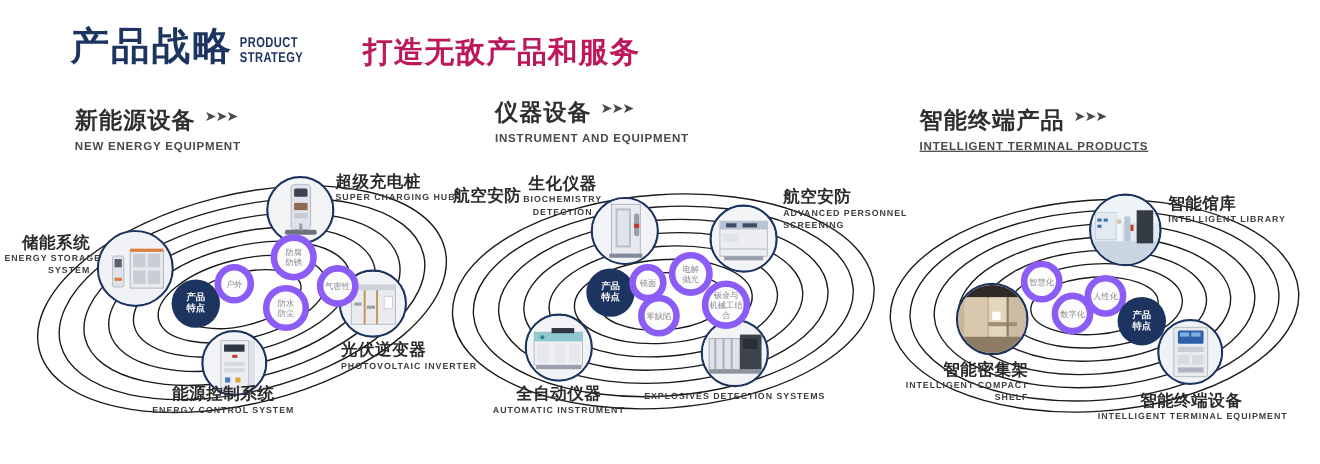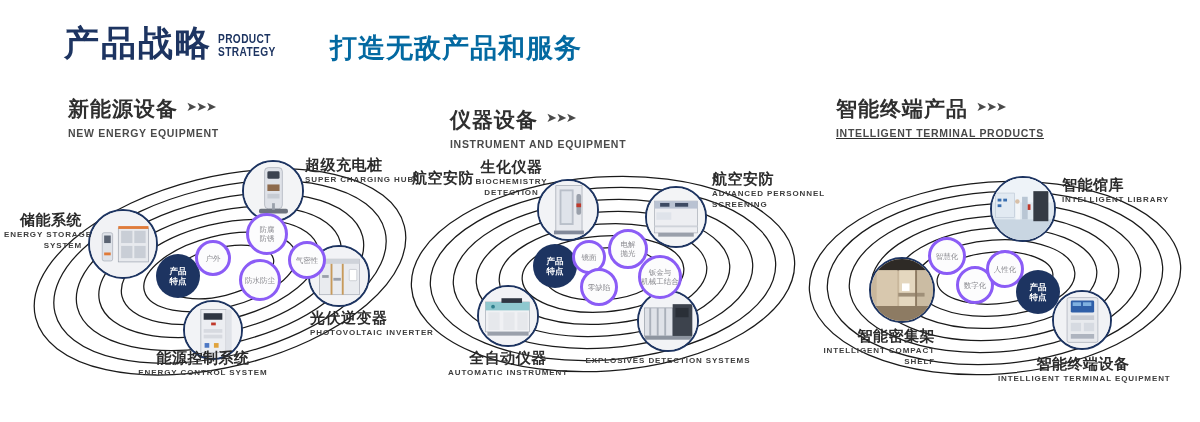--- a/index.html
+++ b/index.html
@@ -23,21 +23,21 @@
     position:absolute;left:218px;top:32px;
     font-size:13px;font-weight:bold;line-height:13px;
     color:#1d3461;letter-spacing:0.5px;
     font-family:"Liberation Sans",sans-serif;
     transform:scaleX(0.78);transform-origin:left top;
   }
   .title-en span{display:block;}
   .title-slogan{
     position:absolute;left:330px;top:34px;
     font-size:27px;font-weight:bold;letter-spacing:1px;
-    color:#0369a1;line-height:1;
+    color:#be185d;line-height:1;
     font-family:"DejaVu Sans","Liberation Sans",sans-serif;
   }
   
   .sec-head{position:absolute;}
   .sec-cn{
     font-size:21px;font-weight:bold;color:#2f2f2f;letter-spacing:1px;
     font-family:"DejaVu Sans","Liberation Sans",sans-serif;
     display:inline-block;vertical-align:middle;
   }
   .sec-arrows{
@@ -54,21 +54,21 @@
   .orbits{position:absolute;left:0;top:0;}
   .node{
     position:absolute;border-radius:50%;
     border:2.4px solid #1d3461;
     background:#eceef2;overflow:hidden;
     box-sizing:border-box;
   }
   .node .ph{position:absolute;left:0;top:0;width:100%;height:100%;}
   .bubble{
     position:absolute;border-radius:50%;
-    border:3px solid #8b5cf6;background:#fcfcfd;
+    border:6px solid #8b5cf6;background:#fcfcfd;
     display:flex;align-items:center;justify-content:center;
     text-align:center;color:#8a8a90;
     font-size:7.5px;line-height:9px;box-sizing:border-box;
     font-family:"DejaVu Sans","Liberation Sans",sans-serif;
   }
   .bubble.core{
     background:#1d3461;border:none;color:#ffffff;font-weight:bold;
     font-size:8.5px;line-height:10px;
   }
   .lbl{position:absolute;white-space:nowrap;}
@@ -93,21 +93,21 @@
     <span>STRATEGY</span>
   </div>
   <div class="title-slogan">打造无敌产品和服务</div>
 </div>
 
 <div class="sec-head" style="left:68px;top:95px;">
   <span class="sec-cn">新能源设备</span><span class="sec-arrows">➤➤➤</span>
   <div class="sec-en">NEW ENERGY EQUIPMENT</div>
 </div>
 
-<div class="sec-head" style="left:450px;top:106px;">
+<div class="sec-head" style="left:450px;top:88px;">
   <span class="sec-cn">仪器设备</span><span class="sec-arrows">➤➤➤</span>
   <div class="sec-en">INSTRUMENT AND EQUIPMENT</div>
 </div>
 
 <div class="sec-head" style="left:836px;top:95px;text-decoration:underline;">
   <span class="sec-cn">智能终端产品</span><span class="sec-arrows">➤➤➤</span>
   <div class="sec-en">INTELLIGENT TERMINAL PRODUCTS</div>
 </div>
 
 <div class="cluster" style="left:20px;top:150px;width:400px;height:250px;">
@@ -199,21 +199,21 @@
     <span>产品</span>
     <span>特点</span>
   </div>
   <div class="bubble" style="left:175px;top:90px;width:36px;height:36px;">
     <span>户外</span>
   </div>
   <div class="bubble" style="left:226px;top:63px;width:42px;height:42px;flex-direction:column;">
     <span>防腐</span>
     <span>防锈</span>
   </div>
-  <div class="bubble" style="left:219px;top:109px;width:42px;height:42px;">
+  <div class="bubble" style="left:219px;top:109px;width:42px;height:42px;flex-direction:column;">
     <span>防水</span>
     <span>防尘</span>
   </div>
   <div class="bubble" style="left:268px;top:91px;width:38px;height:38px;">
     <span>气密性</span>
   </div>
 </div>
 
 <div class="cluster" style="left:405px;top:150px;width:400px;height:250px;">
 

